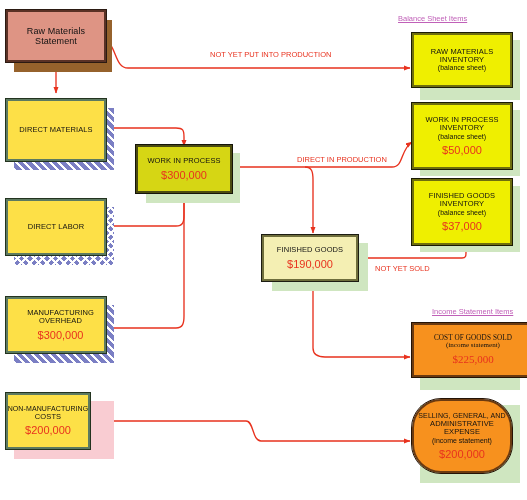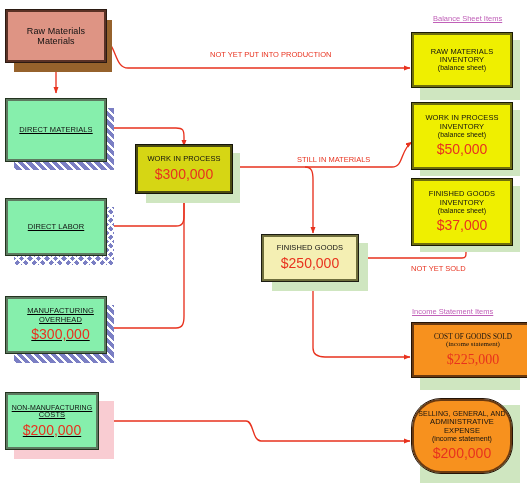--- a/index.html
+++ b/index.html
@@ -41,21 +41,21 @@
     font-size: 7.5px;
     color: #111111;
     letter-spacing: .1px;
     white-space: nowrap;
   }
   .node .sub {
     font-size: 7px;
     color: #111111;
   }
   .node .amt {
-    font-size: 14px;
+    font-size: 11px;
     color: #e8321e;
     margin-top: 3px;
   }
   
   .plate {
     position: absolute;
     z-index: 2;
   }
   .plate.green { background: #cfe6c0; }
   .plate.brown { background: #96622c; }
@@ -67,21 +67,21 @@
   }
   .plate.hatch-cross {
     background-color: #7b7fc4;
     background-image:
       repeating-linear-gradient(45deg, #ffffff 0 2px, rgba(0,0,0,0) 2px 6px),
       repeating-linear-gradient(-45deg, #ffffff 0 2px, rgba(0,0,0,0) 2px 6px);
   }
   
   .skin-salmon { background: #de9484; border-color: #5a3125; outline-color: #2b1a12; }
   .skin-salmon .ttl { font-size: 9px; }
-  .skin-mint   { background: #86efac; border-color: #5d7a60; outline-color: #23331f; text-decoration: underline; }
+  .skin-mint   { background: #fde047; border-color: #5d7a60; outline-color: #23331f; }
   .skin-olive  { background: #d6d614; border-color: #4a4a10; outline-color: #14140a; }
   .skin-yellow { background: #efef00; border-color: #6e6e0e; outline-color: #1a1a05; }
   .skin-cream  { background: #f4efb3; border-color: #6e6e3c; outline-color: #1c1c12; }
   .skin-orange { background: #f7911e; border-color: #6b3a10; outline-color: #241306; }
   
   .edge-label {
     position: absolute;
     font-size: 7.5px;
     color: #e8321e;
     white-space: nowrap;
@@ -138,56 +138,56 @@
   <div class="plate hatch-diag" style="left:14px;  top:305px; width:100px; height:58px;"></div>
   <div class="plate pink" style="left:14px;  top:401px; width:100px; height:58px;"></div>
   <div class="plate green" style="left:146px; top:153px; width:94px;  height:50px;"></div>
   <div class="plate green" style="left:272px; top:243px; width:96px;  height:48px;"></div>
   <div class="plate green" style="left:420px; top:40px;  width:100px; height:60px;"></div>
   <div class="plate green" style="left:420px; top:110px; width:100px; height:66px;"></div>
   <div class="plate green" style="left:420px; top:186px; width:100px; height:66px;"></div>
   <div class="plate green" style="left:420px; top:330px; width:100px; height:60px;"></div>
   <div class="plate green" style="left:420px; top:405px; width:100px; height:78px;"></div>
 
-  <div class="section-head" style="left:433px; top:14px;">Balance Sheet Items</div>
-  <div class="section-head" style="left:412px; top:307px;">Income Statement Items</div>
+  <div class="section-head" style="left:398px; top:14px;">Balance Sheet Items</div>
+  <div class="section-head" style="left:432px; top:307px;">Income Statement Items</div>
 
   <div class="node skin-salmon" style="left:6px; top:10px; width:100px; height:52px;">
     <div class="ttl">Raw Materials</div>
-    <div class="ttl">Materials</div>
+    <div class="ttl">Statement</div>
   </div>
 
   <div class="node skin-mint" style="left:6px; top:99px; width:100px; height:62px;">
     <div class="ttl">DIRECT MATERIALS</div>
   </div>
 
   <div class="node skin-mint" style="left:6px; top:199px; width:100px; height:56px;justify-content:center;">
     <div class="ttl">DIRECT LABOR</div>
   </div>
 
   <div class="node skin-mint" style="left:6px; top:297px; width:100px; height:56px;padding-left:9px;">
     <div class="ttl">MANUFACTURING</div>
     <div class="ttl">OVERHEAD</div>
     <div class="amt">$300,000</div>
   </div>
 
-  <div class="node skin-mint" style="left:6px; top:393px; width:92px; height:56px;">
+  <div class="node skin-mint" style="left:6px; top:393px; width:84px; height:56px;">
     <div class="ttl" style="font-size:7px;">NON-MANUFACTURING</div>
     <div class="ttl">COSTS</div>
     <div class="amt">$200,000</div>
   </div>
 
   <div class="node skin-olive" style="left:136px; top:145px; width:96px; height:48px;">
     <div class="ttl">WORK IN PROCESS</div>
     <div class="amt">$300,000</div>
   </div>
 
   <div class="node skin-cream" style="left:262px; top:235px; width:96px; height:46px;">
     <div class="ttl">FINISHED GOODS</div>
-    <div class="amt">$250,000</div>
+    <div class="amt">$190,000</div>
   </div>
 
   <div class="node skin-yellow" style="left:412px; top:33px; width:100px; height:54px;">
     <div class="ttl">RAW MATERIALS</div>
     <div class="ttl">INVENTORY</div>
     <div class="sub">(balance sheet)</div>
   </div>
 
   <div class="node skin-yellow" style="left:412px; top:103px; width:100px; height:66px;">
     <div class="ttl">WORK IN PROCESS</div>
@@ -211,16 +211,16 @@
 
   <div class="node skin-orange" style="left:412px; top:399px; width:100px; height:74px;border-radius:29px;">
     <div class="ttl" style="font-size:7px;">SELLING, GENERAL, AND</div>
     <div class="ttl">ADMINISTRATIVE</div>
     <div class="ttl">EXPENSE</div>
     <div class="sub">(income statement)</div>
     <div class="amt">$200,000</div>
   </div>
 
   <div class="edge-label" style="left:198px; top:50px;padding-left:12px;">NOT YET PUT INTO PRODUCTION</div>
-  <div class="edge-label" style="left:297px; top:155px;">STILL IN MATERIALS</div>
-  <div class="edge-label" style="left:375px; top:264px;margin-left:36px;">NOT YET SOLD</div>
+  <div class="edge-label" style="left:297px; top:155px;">DIRECT IN PRODUCTION</div>
+  <div class="edge-label" style="left:375px; top:264px;">NOT YET SOLD</div>
 
 </div>
 
 </body></html>

